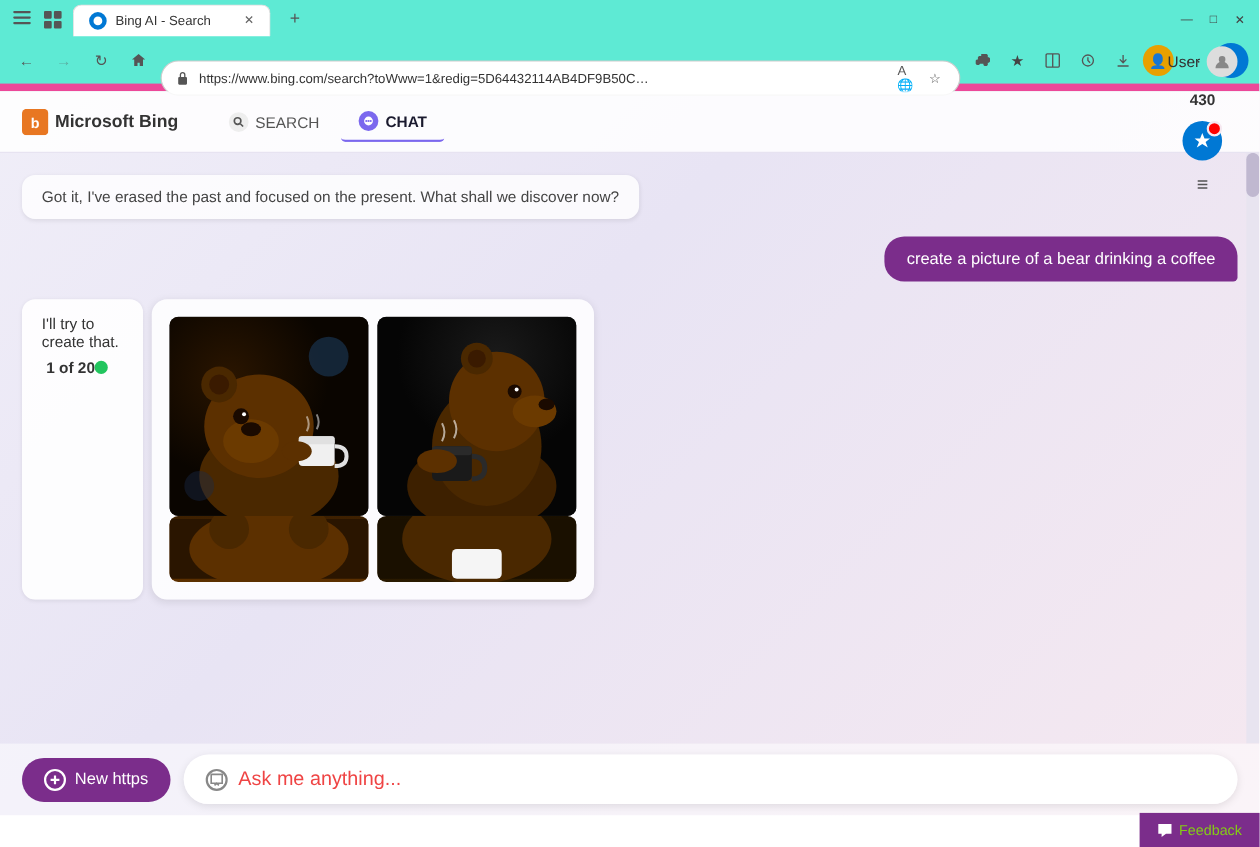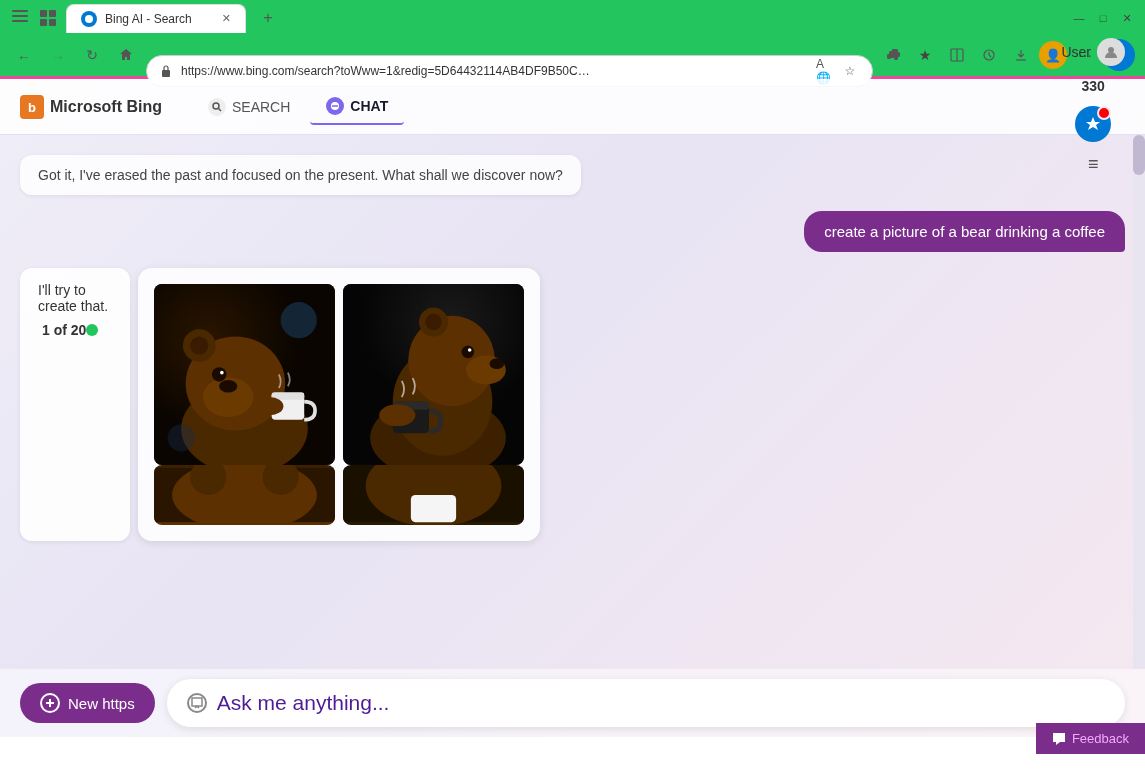--- a/index.html
+++ b/index.html
@@ -1,19 +1,19 @@
 <!DOCTYPE html>
 <html><head>
   <meta charset="utf-8">
   <style>
     * { margin: 0; padding: 0; box-sizing: border-box; }
     body { width: 1145px; height: 770px; overflow: hidden; font-family: -apple-system, BlinkMacSystemFont, 'Segoe UI', sans-serif; background: #fff; }
 
     
-    .browser-chrome { background: #22c55e; border-bottom: 3px solid #ec4899; }
+    .browser-chrome { background: #5eead4; border-bottom: 7px solid #ec4899; }
     .title-bar { display: flex; align-items: center; padding: 6px 10px; gap: 8px; height: 36px; }
     .window-controls { display: flex; gap: 8px; margin-left: auto; }
     .win-btn { width: 16px; height: 16px; display: flex; align-items: center; justify-content: center; font-size: 11px; color: #444; cursor: pointer; }
     .tab { display: flex; align-items: center; gap: 8px; padding: 6px 14px; background: #fff; border-radius: 8px 8px 0 0; border: 1px solid #ddd; border-bottom: none; font-size: 13px; color: #333; min-width: 180px; max-width: 240px; }
     .tab-favicon { width: 16px; height: 16px; background: #0078d4; border-radius: 50%; display: flex; align-items: center; justify-content: center; }
     .tab-title { flex: 1; font-size: 12px; }
     .tab-close { cursor: pointer; color: #666; font-size: 11px; }
     .new-tab-btn { width: 28px; height: 28px; display: flex; align-items: center; justify-content: center; cursor: pointer; font-size: 16px; color: #555; }
     .address-bar-row { display: flex; align-items: center; gap: 6px; padding: 4px 10px 6px; height: 40px; }
     .nav-btn { width: 28px; height: 28px; display: flex; align-items: center; justify-content: center; cursor: pointer; color: #555; font-size: 14px; border-radius: 4px; }
@@ -71,24 +71,24 @@
     .grid-image-partial { border-radius: 8px; overflow: hidden; height: 60px; background: #1a1a1a; }
     .bear-partial-1 { background: linear-gradient(180deg, #3d2000 0%, #5c3000 100%); }
     .bear-partial-2 { background: linear-gradient(180deg, #1a1000 0%, #2a1a00 100%); }
 
     
     .bottom-bar { padding: 10px 20px; display: flex; align-items: center; gap: 12px; background: rgba(255,255,255,0.5); }
     .new-topic-btn { display: flex; align-items: center; gap: 8px; background: #7b2d8b; color: white; border: none; border-radius: 24px; padding: 10px 20px; font-size: 15px; font-weight: 500; cursor: pointer; white-space: nowrap; }
     .new-topic-icon { width: 20px; height: 20px; border: 2px solid white; border-radius: 50%; display: flex; align-items: center; justify-content: center; font-size: 12px; }
     .ask-input-container { flex: 1; background: rgba(255,255,255,0.95); border-radius: 24px; padding: 12px 20px; display: flex; align-items: center; gap: 10px; box-shadow: 0 2px 8px rgba(0,0,0,0.1); cursor: text; }
     .ask-icon { width: 20px; height: 20px; border-radius: 50%; border: 2px solid #888; display: flex; align-items: center; justify-content: center; font-size: 10px; color: #888; flex-shrink: 0; }
-    .ask-placeholder { font-size: 21px; color: #4c1d95; }
-
-    
-    .feedback-btn { position: absolute; bottom: 16px; right: 0; background: #7b2d8b; color: #f0abfc; padding: 8px 16px; font-size: 13px; display: flex; align-items: center; gap: 6px; cursor: pointer; }
+    .ask-placeholder { font-size: 18px; color: #ef4444; }
+
+    
+    .feedback-btn { position: absolute; bottom: 0; right: 0; background: #7b2d8b; color: #84cc16; padding: 8px 16px; font-size: 13px; display: flex; align-items: center; gap: 6px; cursor: pointer; }
   </style>
 </head>
 <body>
 
 <div class="browser-chrome">
 
   <div class="title-bar">
     <div style="width:20px;height:20px;display:flex;flex-direction:column;gap:3px;cursor:pointer;padding:2px;">
       <div style="width:16px;height:2px;background:#555;border-radius:1px;"></div>
       <div style="width:16px;height:2px;background:#555;border-radius:1px;"></div>
@@ -206,21 +206,21 @@
     <div class="header-right">
       <div class="user-section">
         <span>User</span>
         <div class="user-avatar">
           <svg width="16" height="16" viewBox="0 0 16 16" fill="#888">
               <circle cx="8" cy="6" r="3"></circle>
               <path d="M2 14c0-3.3 2.7-6 6-6s6 2.7 6 6"></path>
             </svg>
         </div>
       </div>
-      <span class="rewards-badge">330</span>
+      <span class="rewards-badge">430</span>
       <div class="bing-circle-btn">
         <svg width="18" height="18" viewBox="0 0 18 18" fill="white">
             <path d="M9 2L11 7H16L12 10L14 15L9 12L4 15L6 10L2 7H7Z"></path>
           </svg>
       </div>
       <div class="menu-icon">≡</div>
     </div>
   </div>
 
   <div class="chat-area" style="position:relative;align-items:flex-end;">

